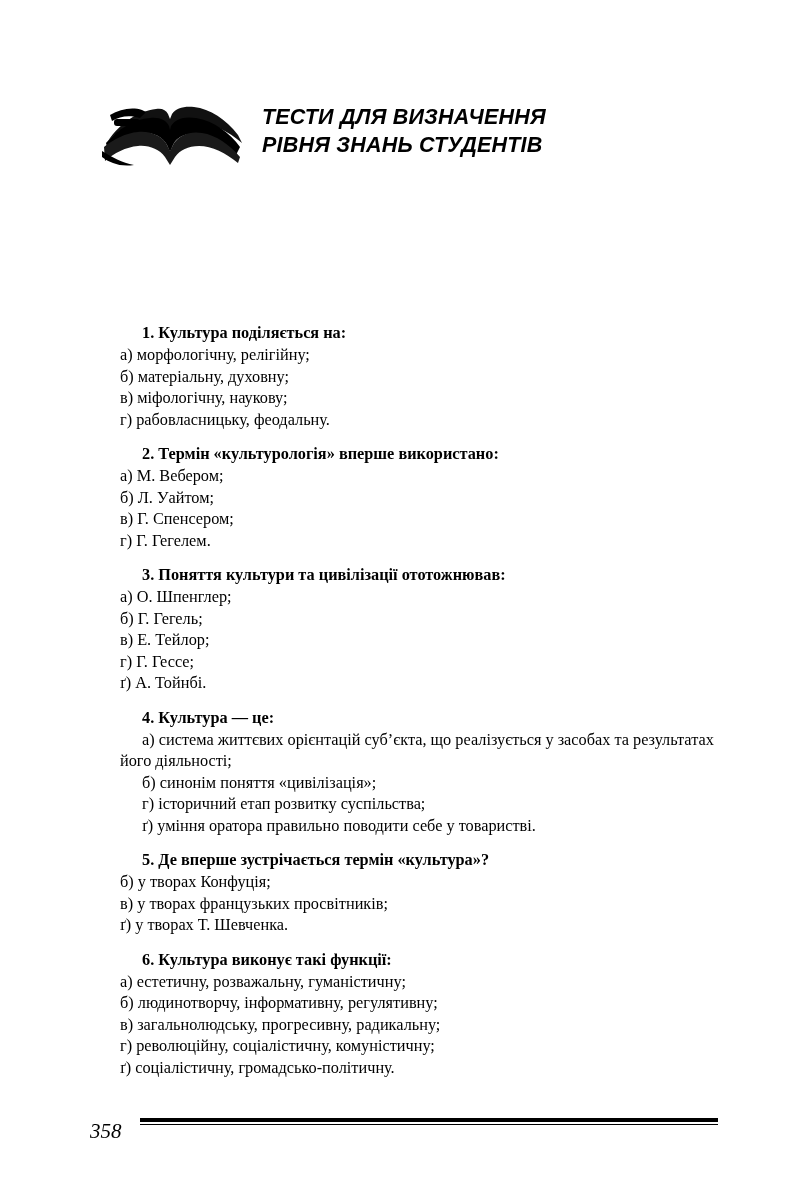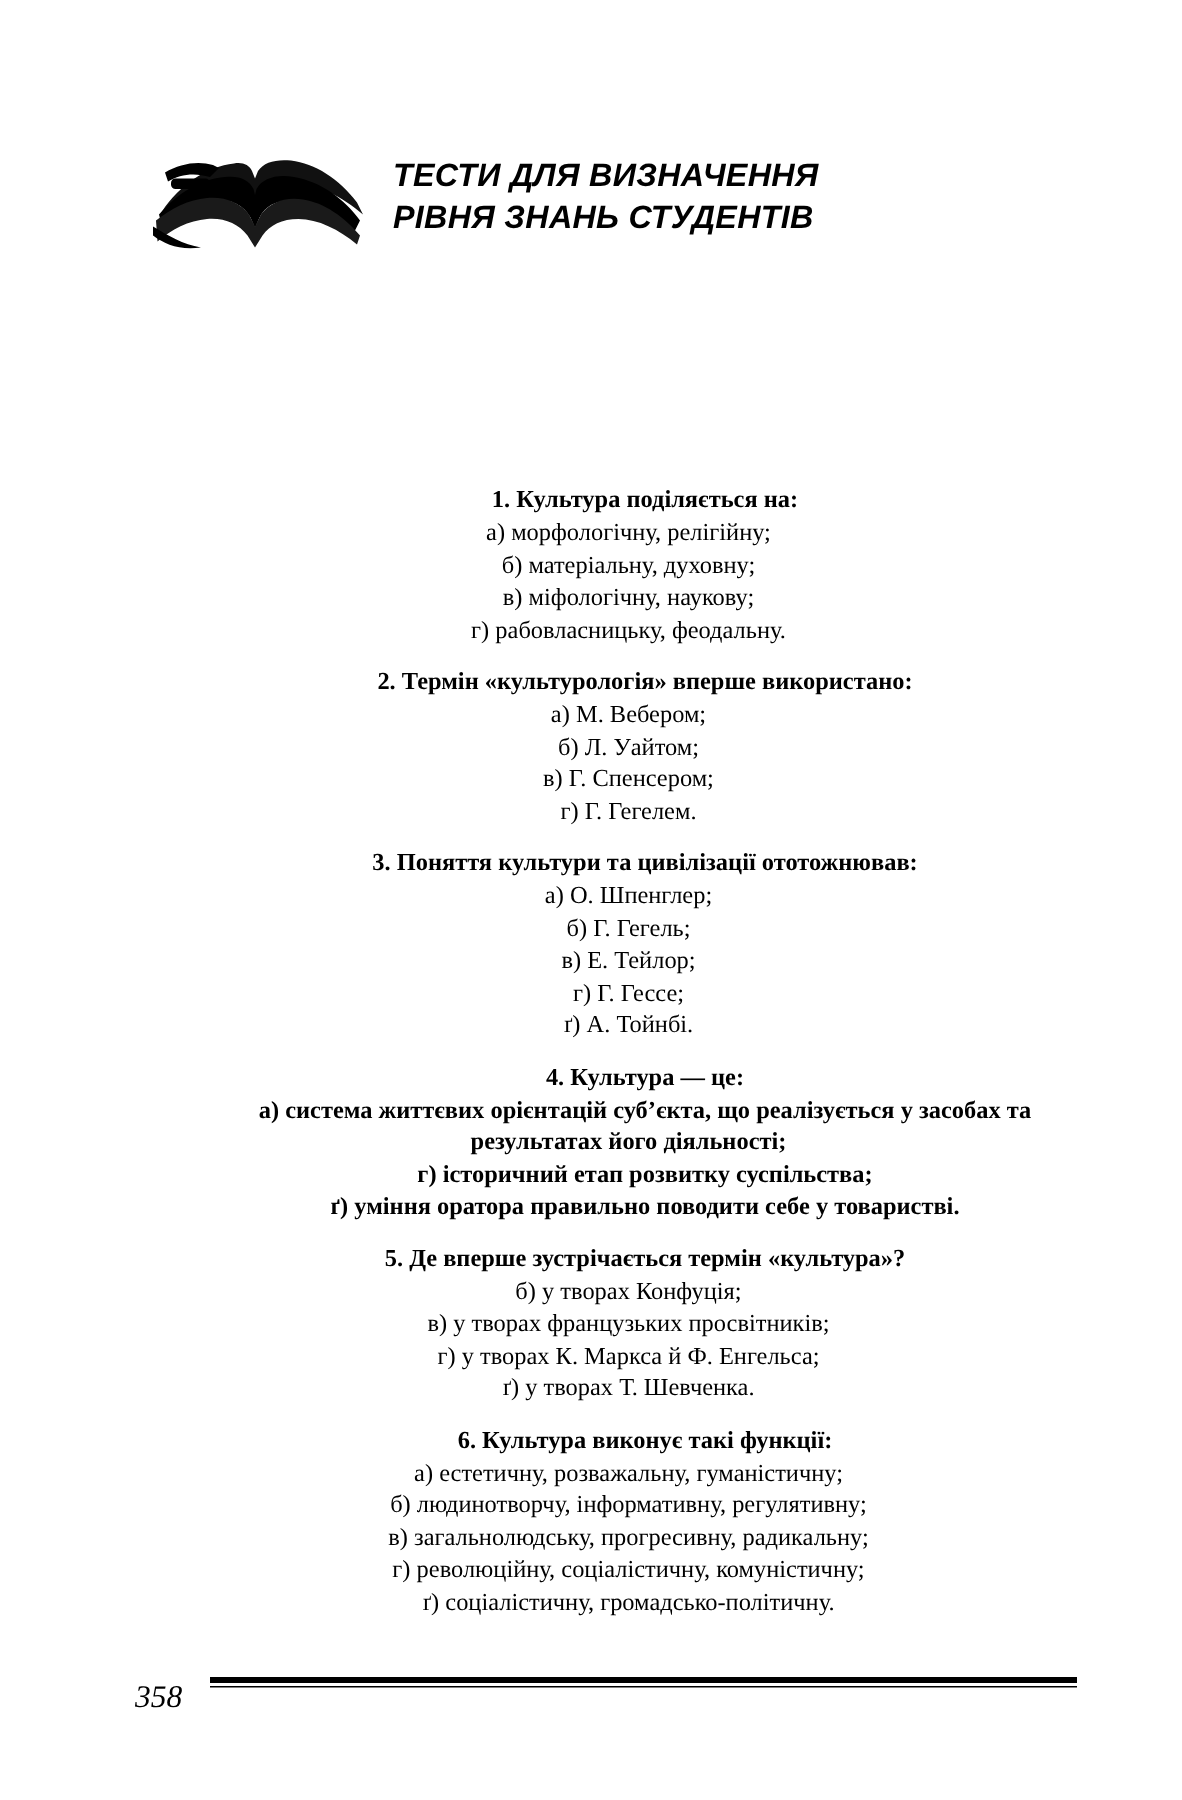--- a/index.html
+++ b/index.html
@@ -72,33 +72,31 @@
     position: absolute;
     left: 98px;
     top: 322px;
     width: 598px;
     font-size: 16.3px;
     line-height: 21.4px;
   }
 
   .question-block {
     margin-bottom: 13px;
-    text-align: center;
   }
   .q-title {
     font-weight: bold;
     text-indent: 22px;
     margin-bottom: 1px;
   }
   .q-option {
     text-indent: 0;
   }
   .q-option.indented {
     text-indent: 22px;
-    font-weight: bold;
   }
 
   
   .footer-rule {
     position: absolute;
     left: 118px;
     top: 1118px;
     width: 578px;
     height: 4px;
     background: #000;
@@ -166,29 +164,29 @@
       <div class="q-option">а) О. Шпенглер;</div>
       <div class="q-option">б) Г. Гегель;</div>
       <div class="q-option">в) Е. Тейлор;</div>
       <div class="q-option">г) Г. Гессе;</div>
       <div class="q-option">ґ) А. Тойнбі.</div>
     </div>
 
     <div class="question-block">
       <div class="q-title">4. Культура — це:</div>
       <div class="q-option indented">а) система життєвих орієнтацій суб’єкта, що реалізується у засобах та результатах його діяльності;</div>
+      <div class="q-option indented">б) синонім поняття «цивілізація»;</div>
       <div class="q-option indented">г) історичний етап розвитку суспільства;</div>
       <div class="q-option indented">ґ) уміння оратора правильно поводити себе у товаристві.</div>
     </div>
 
     <div class="question-block">
       <div class="q-title">5. Де вперше зустрічається термін «культура»?</div>
       <div class="q-option">б) у творах Конфуція;</div>
       <div class="q-option">в) у творах французьких просвітників;</div>
-      <div class="q-option">г) у творах К. Маркса й Ф. Енгельса;</div>
       <div class="q-option">ґ) у творах Т. Шевченка.</div>
     </div>
 
     <div class="question-block">
       <div class="q-title">6. Культура виконує такі функції:</div>
       <div class="q-option">а) естетичну, розважальну, гуманістичну;</div>
       <div class="q-option">б) людинотворчу, інформативну, регулятивну;</div>
       <div class="q-option">в) загальнолюдську, прогресивну, радикальну;</div>
       <div class="q-option">г) революційну, соціалістичну, комуністичну;</div>
       <div class="q-option">ґ) соціалістичну, громадсько-політичну.</div>

